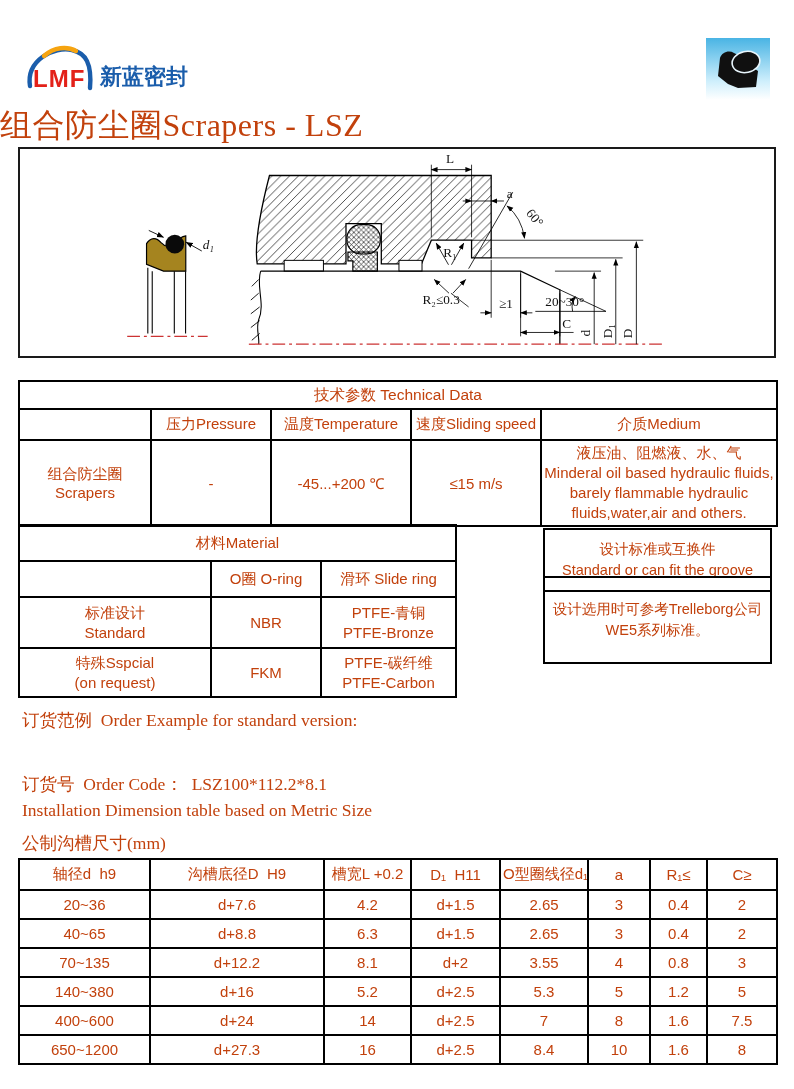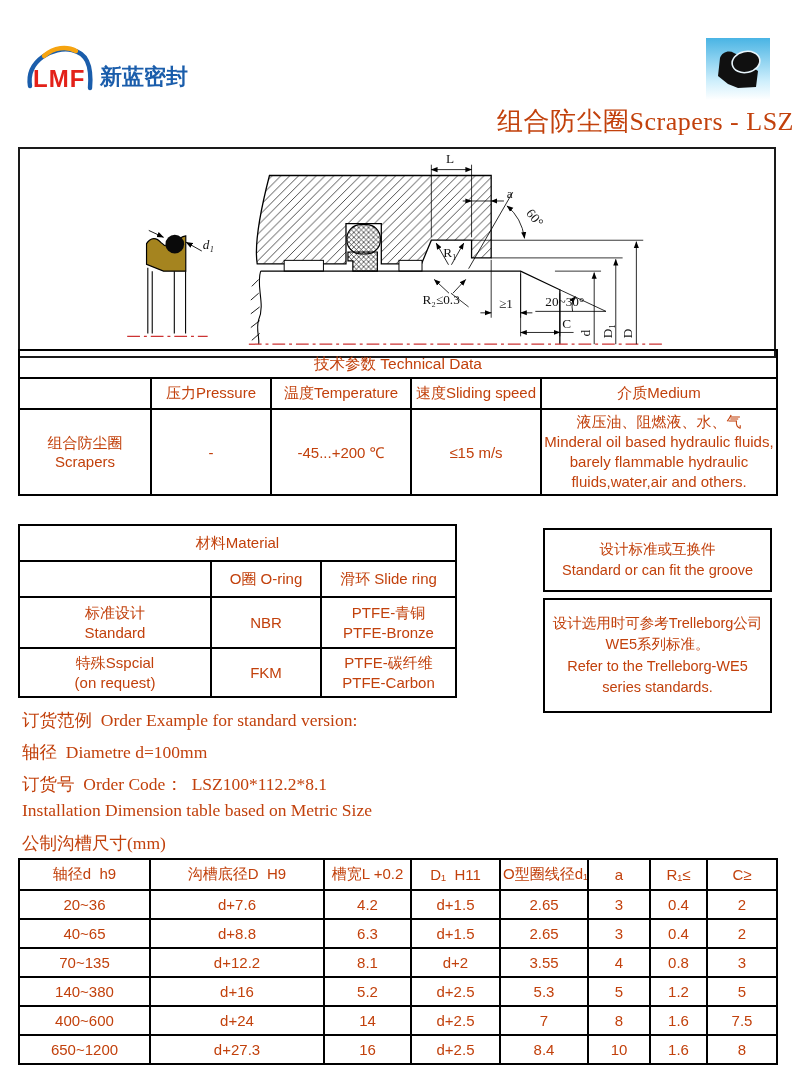--- a/index.html
+++ b/index.html
@@ -4,50 +4,50 @@
 <style>
   html,body{margin:0;padding:0;background:#ffffff;}
   #page{position:relative;width:794px;height:1089px;background:#fff;overflow:hidden;
         font-family:"Liberation Sans",sans-serif;color:#c2410c;}
 
   
   #logo{position:absolute;left:20px;top:40px;width:190px;height:62px;}
   #corner-icon{position:absolute;left:706px;top:38px;width:64px;height:62px;}
 
   
-  #doc-title{position:absolute;left:0;top:104px;width:100%;text-align:right;
-             font-family:"Liberation Serif","DejaVu Serif",serif;font-size:26px;letter-spacing:.5px;}
+  #doc-title{position:absolute;left:0;top:104px;width:100%;text-align:left;
+             font-family:"Liberation Serif","DejaVu Serif",serif;font-size:32px;letter-spacing:.5px;}
 
   
   #drawing-box{position:absolute;left:18px;top:147px;width:754px;height:207px;border:2px solid #1a1a1a;background:#fff;}
   #drawing-box svg{display:block;}
   .dimtext{font-family:"Liberation Serif","DejaVu Serif",serif;font-size:13.5px;fill:#111;}
 
   
   table{border-collapse:collapse;table-layout:fixed;}
   td,th{border:2px solid #000;font-weight:normal;text-align:center;vertical-align:middle;
         font-size:15px;padding:0 2px;overflow:hidden;}
-  #tech-table{position:absolute;left:18px;top:349px;width:758px;padding-left:27px;}
+  #tech-table{position:absolute;left:18px;top:380px;width:758px;padding-left:27px;}
   #tech-table .ttl{height:26px;font-size:15.5px;}
   #tech-table .hdr td{height:29px;}
   #tech-table .data td{height:84px;}
   .medium-cell{line-height:1.35;}
 
   #material-table{position:absolute;left:18px;top:524px;width:437px;}
   #material-table .ttl{height:34px;}
   #material-table .hdr td{height:34px;}
   #material-table .r1 td{height:49px;}
   #material-table .r2 td{height:47px;}
   .two-line{line-height:1.3;border-radius:16px;}
 
   .side-box{position:absolute;left:543px;width:229px;border:2px solid #000;
             display:flex;flex-direction:column;justify-content:center;text-align:center;
             font-size:14.5px;line-height:1.45;padding:2px 1px;box-sizing:border-box;}
   #side-box-1{top:528px;height:64px;}
-  #side-box-2{top:598px;height:115px;}
+  #side-box-2{top:576px;height:88px;}
 
   
   .serif-line{position:absolute;left:22px;font-family:"Liberation Serif","DejaVu Serif",serif;
               font-size:17.5px;white-space:pre;}
   #order-line1{top:708px;}
   #order-line2{top:740px;}
   #order-line3{top:772px;}
   #dim-title-en{top:800px;}
   #dim-title-cn{top:831px;}
 
@@ -241,25 +241,23 @@
     </tr>
   </tbody>
     </table>
 
   <div id="side-box-1" class="side-box">
     <div>设计标准或互换件</div>
     <div>Standard or can fit the groove</div>
   </div>
   <div id="side-box-2" class="side-box">
     <div>设计选用时可参考Trelleborg公司WE5系列标准。</div>
-    <div>Refer to the Trelleborg-WE5 series standards.</div>
   </div>
 
   <div id="order-line1" class="serif-line">订货范例  Order Example for standard version:</div>
-  <div id="order-line2" class="serif-line">轴径  Diametre d=100mm</div>
   <div id="order-line3" class="serif-line">订货号  Order Code：  LSZ100*112.2*8.1</div>
 
   <div id="dim-title-en" class="serif-line">Installation Dimension table based on Metric Size</div>
   <div id="dim-title-cn" class="serif-line">公制沟槽尺寸(mm)</div>
 
   <table id="dim-table">
     <colgroup>
         <col style="width:131px">
         <col style="width:174px">
         <col style="width:87px">

